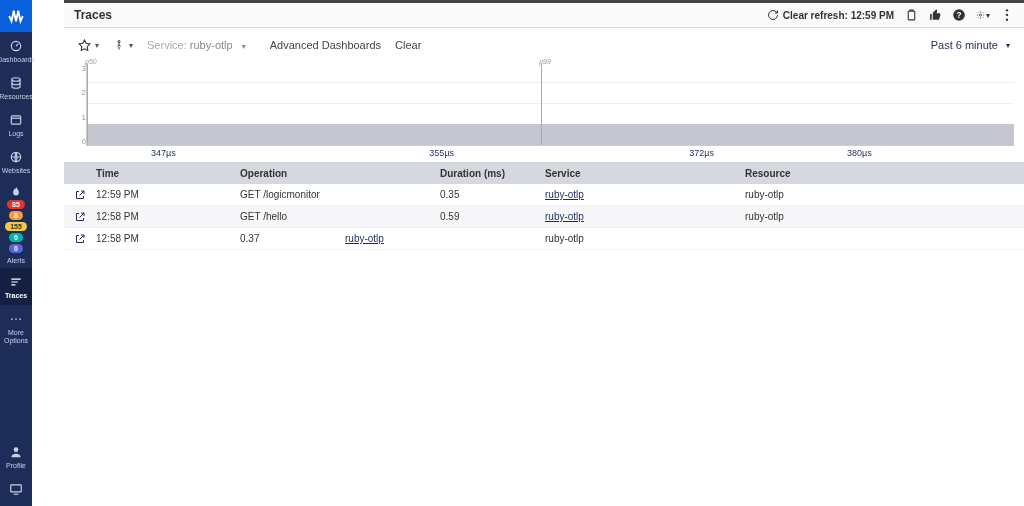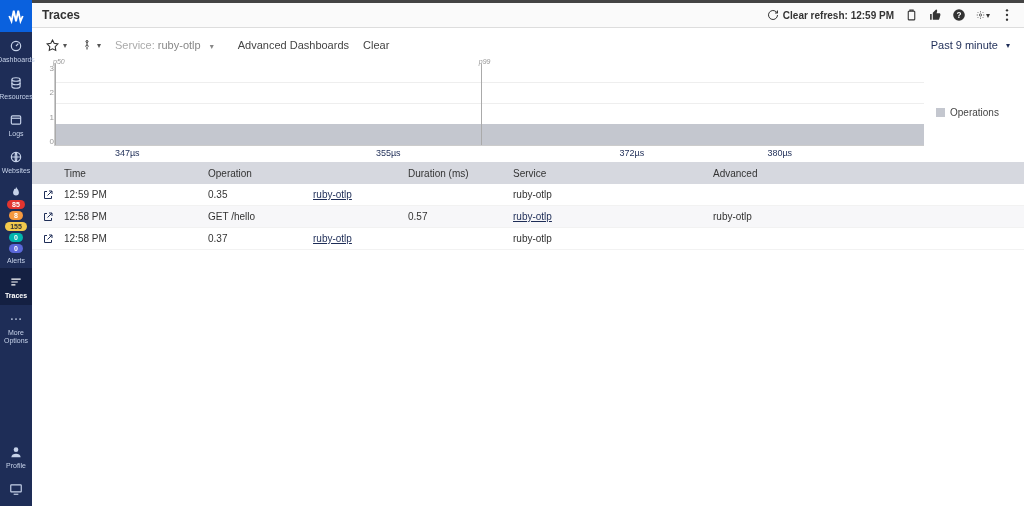--- a/index.html
+++ b/index.html
@@ -1,17 +1,17 @@
 <!DOCTYPE html>
 <html><head>
   <meta charset="utf-8">
   <style>
     * { box-sizing: border-box; margin: 0; padding: 0; }
     html, body { height: 100%; font-family: -apple-system, BlinkMacSystemFont, "Segoe UI", Arial, sans-serif; font-size: 11px; color: #333; overflow: hidden; }
-    .app { display: flex; width: 1024px; height: 506px; background: #fff; }
+    .app { display: flex; width: 1024px; height: 506px; background: #fff; gap: 32px; }
     
     
     .sidebar { width: 32px; background: #1e2d57; display: flex; flex-direction: column; align-items: center; color: #c6d2e9; }
     .sidebar .logo { width: 32px; height: 32px; display: flex; align-items: center; justify-content: center; background: #0a61de; }
     .sidebar .nav-item { display: flex; flex-direction: column; align-items: center; padding: 7px 0 6px; width: 100%; cursor: pointer; }
     .sidebar .nav-item.active { background: #142042; color: #fff; font-weight: 700; }
     .sidebar .nav-label { font-size: 7px; margin-top: 3px; text-align: center; line-height: 1; }
     .sidebar .nav-icon { width: 14px; height: 14px; display: flex; align-items: center; justify-content: center; }
     .badge { border-radius: 8px; font-size: 7px; padding: 1px 5px; color: #fff; margin: 1px 0; font-weight: 700; }
     .b-red { background: #e3342f; }
@@ -47,21 +47,21 @@
     .pline { position: absolute; top: 0; bottom: 0; width: 1px; background: #aaa; }
     .plabel { position: absolute; top: -6px; font-size: 7px; color: #999; font-style: italic; transform: translateX(-2px); }
     .p50 { left: 0; }
     .p99 { left: 49%; }
     .xaxis { position: absolute; left: 12px; right: 0; bottom: 0; height: 14px; display: flex; font-size: 9px; color: #1e2d57; font-weight: 500; }
     .xaxis span { position: absolute; }
     .legend { width: 90px; display: flex; align-items: center; justify-content: flex-start; padding-left: 12px; font-size: 10px; color: #444; }
     .legend-sw { width: 9px; height: 9px; background: #c4c7cf; display: inline-block; margin-right: 5px; }
     
     
-    .thead { display: flex; background: #d6d8df; height: 22px; align-items: center; font-size: 10px; font-weight: 400; color: #333; padding-left: 32px; }
+    .thead { display: flex; background: #d6d8df; height: 22px; align-items: center; font-size: 10px; font-weight: 700; color: #333; padding-left: 32px; }
     .thead .time { width: 144px; }
     .thead .op { width: 200px; }
     .thead .dur { width: 105px; }
     .thead .svc { width: 200px; }
     .thead .res { flex: 1; }
     .trow { display: flex; align-items: center; height: 22px; font-size: 10px; border-bottom: 1px solid #f2f2f2; }
     .trow:nth-child(odd) { background: #fff; }
     .trow:nth-child(even) { background: #f7f7f9; }
     .trow .open-ic { width: 32px; display: flex; align-items: center; justify-content: center; color: #1e2d57; cursor: pointer; }
     .trow .time { width: 144px; }
@@ -228,21 +228,21 @@
           <svg width="12" height="12" viewBox="0 0 24 24" fill="none" stroke="#333" stroke-width="2">
             <circle cx="12" cy="5" r="2"></circle>
             <path d="M12 7v4M9 15l3-4 3 4M12 15v6"></path>
           </svg>
           <span style="font-size:8px;">▾</span>
         </span>
       <span><span class="tb-service-label">Service:</span> <span class="tb-service-val">ruby-otlp</span> <span style="font-size:8px;color:#888;margin-left:6px;">▾</span></span>
       <span class="tb-link" style="margin-left:10px;">Advanced Dashboards</span>
       <span class="tb-link">Clear</span>
       <div class="tb-right">
-          <span>Past 9 minute</span>
+          <span>Past 6 minute</span>
           <span style="font-size:8px;margin-left:8px;">▾</span>
         </div>
     </div>
 
     <div class="chart-wrap">
       <div class="chart">
         <div class="yaxis">
           <span>3</span>
           <span>2</span>
           <span>1</span>
@@ -254,58 +254,55 @@
           <div class="plabel p99">p99</div>
           <div class="pline p99"></div>
         </div>
         <div class="xaxis">
           <span style="left:7%;text-align:center;">347µs</span>
           <span style="left:37%;text-align:right;">355µs</span>
           <span style="left:65%;">372µs</span>
           <span style="left:82%;">380µs</span>
         </div>
       </div>
-      <div class="legend">
-        <span class="legend-sw"></span>
-        <span>Operations</span>
-      </div>
     </div>
 
     <div class="thead">
       <div class="time">Time</div>
       <div class="op">Operation</div>
       <div class="dur">Duration (ms)</div>
       <div class="svc">Service</div>
-      <div class="res">Advanced</div>
+      <div class="res">Resource</div>
     </div>
     <div id="tbody">
         <div class="trow">
           <div class="open-ic">
             <svg width="12" height="12" viewBox="0 0 24 24" fill="none" stroke="currentColor" stroke-width="2">
               <path d="M14 4h6v6"></path>
               <path d="M20 4l-9 9"></path>
               <path d="M19 14v5H5V5h5"></path>
             </svg>
           </div>
           <div class="time">12:59 PM</div>
+          <div class="op">GET /logicmonitor</div>
           <div class="dur">0.35</div>
           <div class="svc"><span class="svc-link">ruby-otlp</span></div>
           <div class="res">ruby-otlp</div>
         </div>
         <div class="trow">
           <div class="open-ic">
             <svg width="12" height="12" viewBox="0 0 24 24" fill="none" stroke="currentColor" stroke-width="2">
               <path d="M14 4h6v6"></path>
               <path d="M20 4l-9 9"></path>
               <path d="M19 14v5H5V5h5"></path>
             </svg>
           </div>
           <div class="time">12:58 PM</div>
           <div class="op">GET /hello</div>
-          <div class="dur">0.57</div>
+          <div class="dur">0.59</div>
           <div class="svc"><span class="svc-link">ruby-otlp</span></div>
           <div class="res">ruby-otlp</div>
         </div>
         <div class="trow">
           <div class="open-ic">
             <svg width="12" height="12" viewBox="0 0 24 24" fill="none" stroke="currentColor" stroke-width="2">
               <path d="M14 4h6v6"></path>
               <path d="M20 4l-9 9"></path>
               <path d="M19 14v5H5V5h5"></path>
             </svg>

